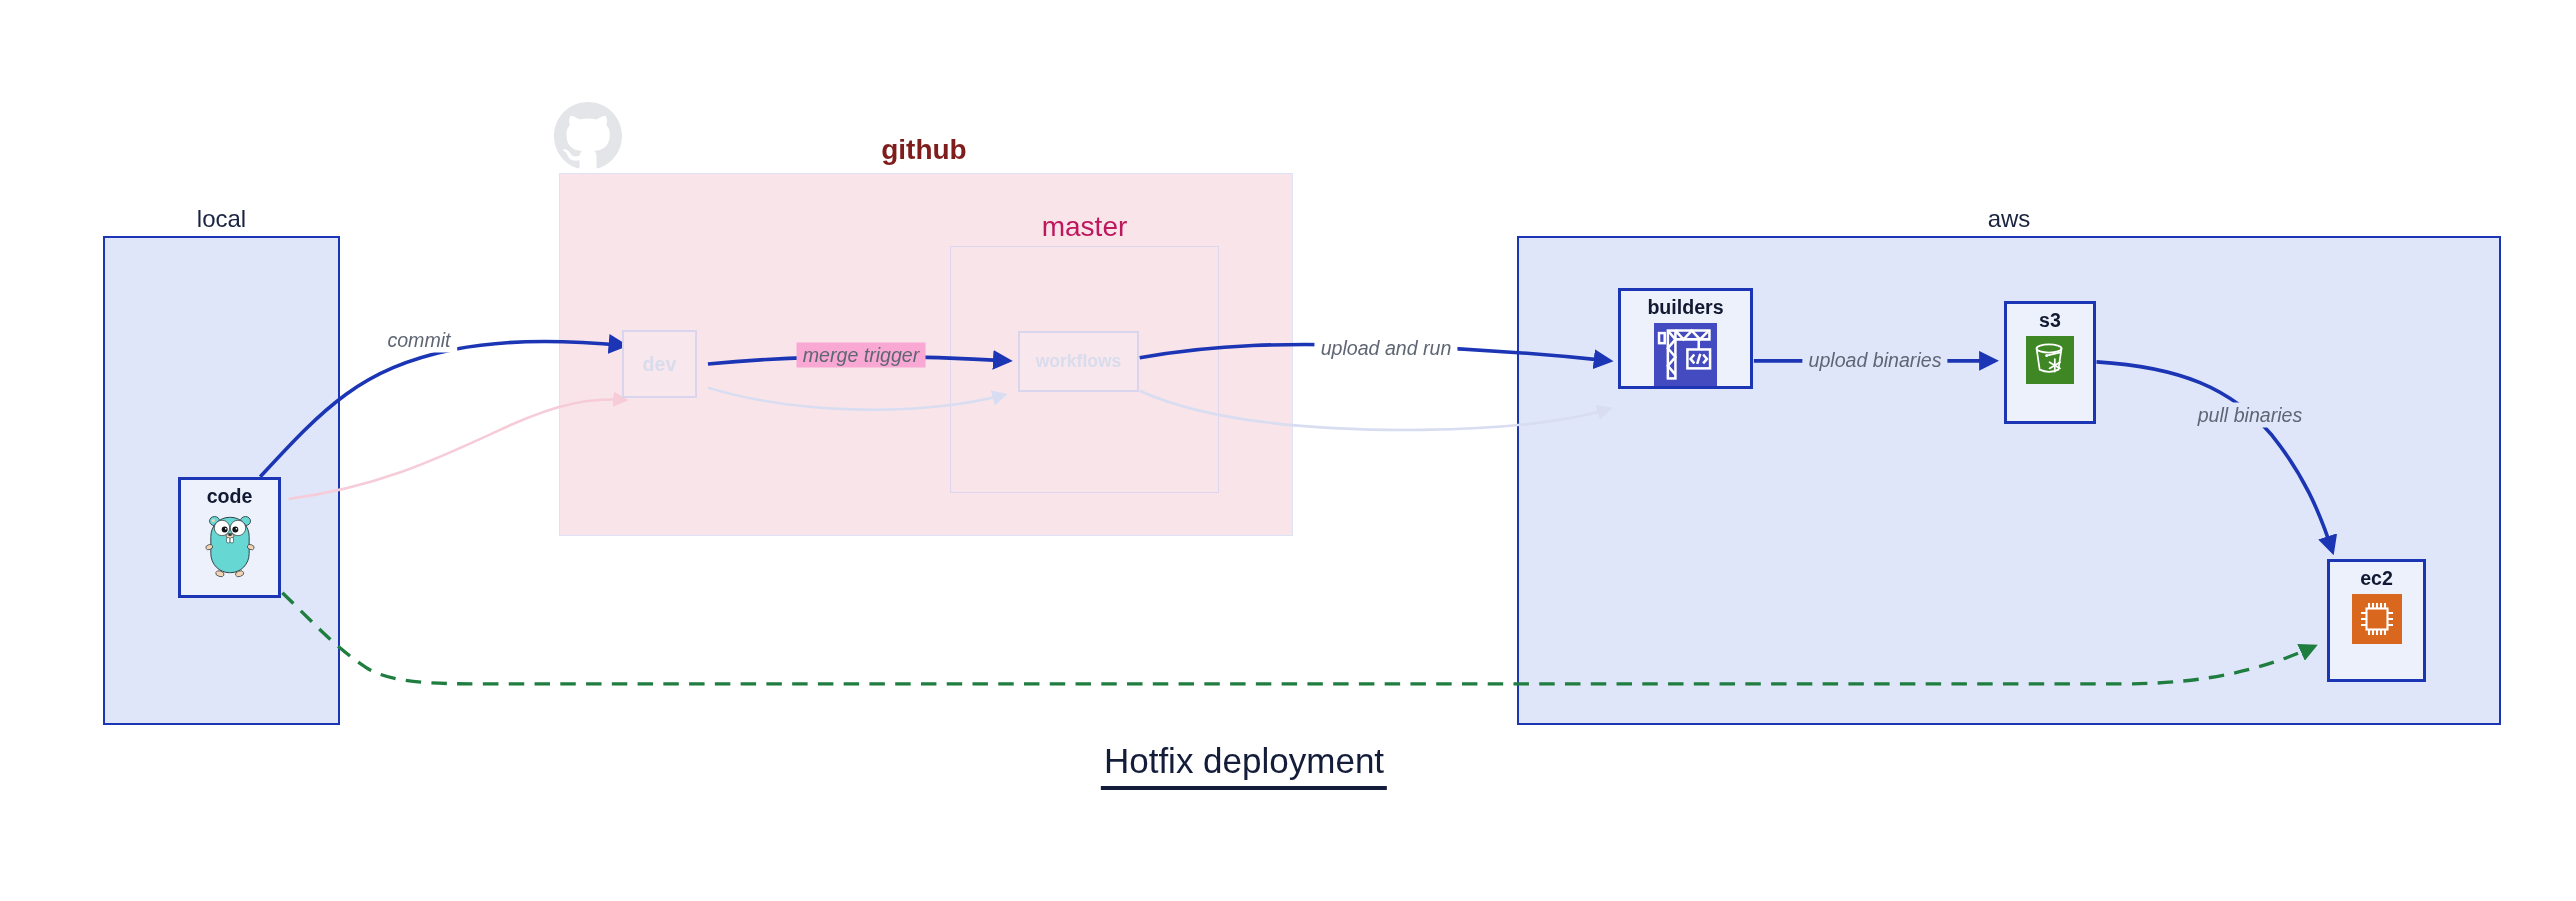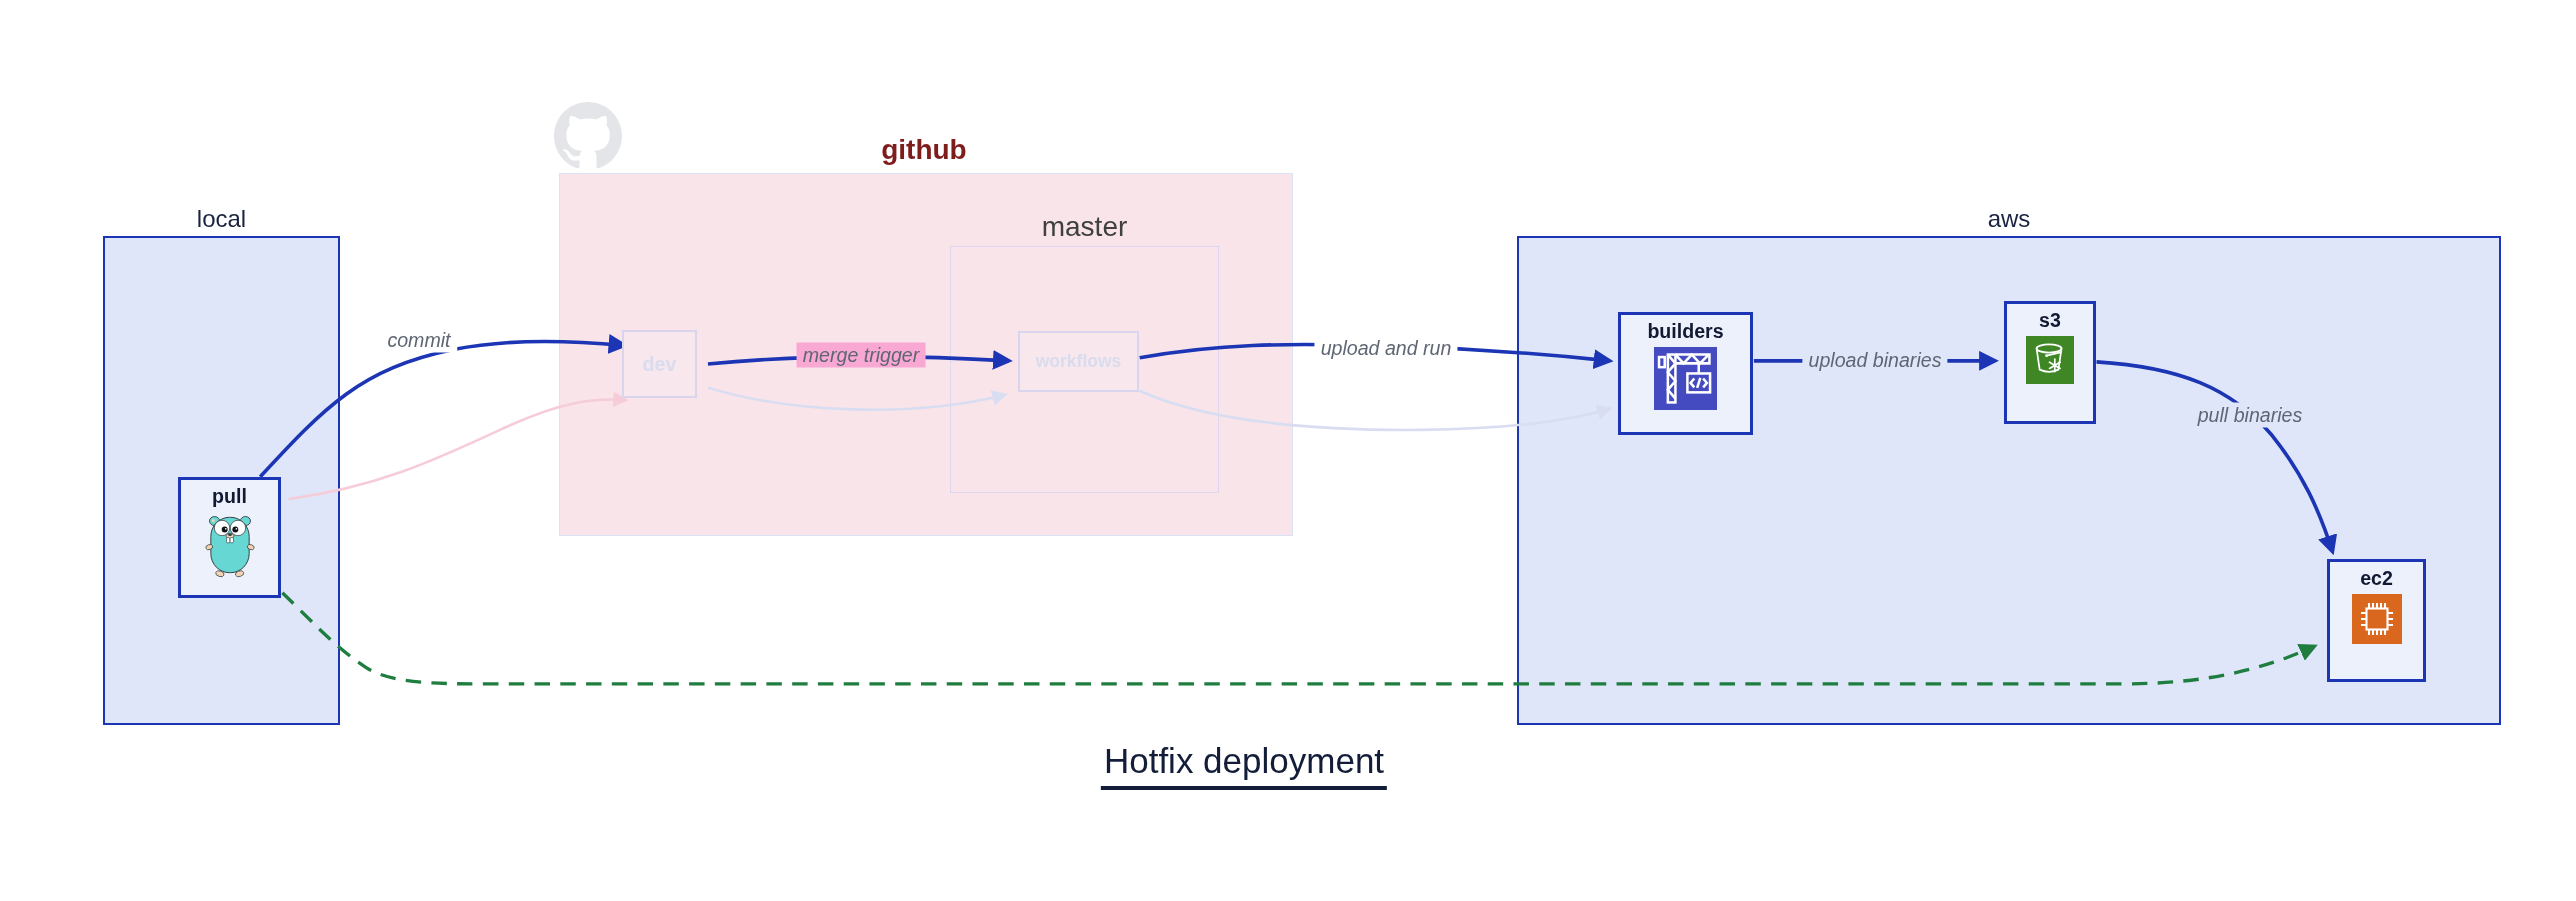--- a/index.html
+++ b/index.html
@@ -8,31 +8,31 @@
 
   
   .cluster { position:absolute; box-sizing:border-box; z-index:1; }
   .cluster-label { position:absolute; top:-33px; left:0; width:100%; text-align:center;
                    font-size:24px; color:#1a2340; }
   .c-local  { left:103px;  top:236px; width:237px;  height:489px;  background:#dfe6f9; border:2.1px solid #1b35b4; }
   .c-github { left:559px; top:173px; width:734px; height:363px;  background:#f9e4ea; border:1px solid #dde3f6; }
   .c-github .cluster-label { top:-40px; padding-right:4.1px; box-sizing:border-box;
                              font-size:28px; color:#7f1d1d;font-weight:bold; }
   .c-master { left:950px; top:246px; width:269px;  height:247px;  background:transparent; border:1.5px solid #dcd7ee; }
-  .c-master .cluster-label { top:-36px; font-size:28px; color:#404040; }
+  .c-master .cluster-label { top:-36px; font-size:28px; color:#be185d; }
   .c-aws    { left:1517px; top:236px; width:984px; height:489px;  background:#dfe6f9; border:2.1px solid #1b35b4; }
 
   .octocat { position:absolute; left:554px; top:102px; z-index:1; }
 
   
   .node { position:absolute; box-sizing:border-box; z-index:10; text-align:center;
           border:3.1px solid #1b35b4; background:#edf1fb; }
   .node-label { display:block; font-weight:bold; font-size:19.6px; color:#121a33; margin-top:5.2px; }
   .n-code     { left:178px;  top:477px;  width:103px; height:121px; }
-  .n-builders { left:1618px; top:312px;  width:135px; height:123px; }
+  .n-builders { left:1618px; top:288px;  width:135px; height:101px; }
   .n-s3       { left:2004px; top:301px;  width:92px; height:123px; }
   .n-ec2      { left:2327px; top:559px; width:99px; height:123px; }
   .n-faded { border:2.1px solid #d9d5ec; background:#f8e7ed; display:flex; align-items:center; justify-content:center; }
   .n-faded .node-label { margin-top:0; color:#d9dcec; }
   .n-dev       { left:622px; top:330px; width:75px; height:68px; }
   .n-workflows { left:1018px; top:331px; width:121px; height:61px; }
   .n-workflows .node-label { font-size:17.5px; }
   .node-icon { display:block; margin:4.1px auto 0 auto; }
 
   
@@ -102,21 +102,21 @@
     <path d="M 505 925 C 630 790, 700 715, 880 678 C 1000 655, 1120 662, 1212 670" stroke="#1b35b4" stroke-width="7" fill="none" marker-end="url(#arrow-blue)"></path>
     <path d="M 1374 706 C 1540 690, 1720 686, 1958 700" stroke="#1b35b4" stroke-width="7" fill="none" marker-end="url(#arrow-blue)"></path>
     <path d="M 2212 694 C 2360 668, 2480 664, 2720 672 C 2900 678, 3030 690, 3124 700" stroke="#1b35b4" stroke-width="7" fill="none" marker-end="url(#arrow-blue)"></path>
     <path d="M 3404 700 L 3872 700" stroke="#1b35b4" stroke-width="7" fill="none" marker-end="url(#arrow-blue)"></path>
     <path d="M 4069 702 C 4230 712, 4330 752, 4410 845 C 4470 920, 4502 992, 4527 1070" stroke="#1b35b4" stroke-width="7" fill="none" marker-end="url(#arrow-blue)"></path>
 
     <path d="M 548 1150 C 610 1210, 650 1255, 710 1295 C 760 1327, 850 1327, 950 1327 L 4120 1327 C 4280 1327, 4390 1300, 4492 1254" stroke="#1e7d3f" stroke-width="6.5" fill="none" stroke-dasharray="30 20" marker-end="url(#arrow-green)"></path>
   </svg>
 
   <div class="node n-code">
-    <span class="node-label">pull</span>
+    <span class="node-label">code</span>
     <span class="node-icon">
       <svg viewBox="0 0 100 124" width="54" height="66" aria-hidden="true">
         <ellipse cx="21" cy="17" rx="9.5" ry="8.5" fill="#67d7d3" stroke="#2f3a40" stroke-width="1.6"></ellipse>
         <ellipse cx="79" cy="17" rx="9.5" ry="8.5" fill="#67d7d3" stroke="#2f3a40" stroke-width="1.6"></ellipse>
         <circle cx="18.5" cy="16" r="3" fill="#f2d3b3"></circle>
         <rect x="14" y="10" width="72" height="104" rx="35" ry="36" fill="#67d7d3" stroke="#2f3a40" stroke-width="1.8"></rect>
         <circle cx="35" cy="30" r="14.5" fill="#ffffff" stroke="#2f3a40" stroke-width="1.4"></circle>
         <circle cx="65" cy="30" r="14.5" fill="#ffffff" stroke="#2f3a40" stroke-width="1.4"></circle>
         <circle cx="40" cy="33" r="5.6" fill="#101417"></circle>
         <circle cx="42" cy="31.5" r="1.6" fill="#ffffff"></circle>

